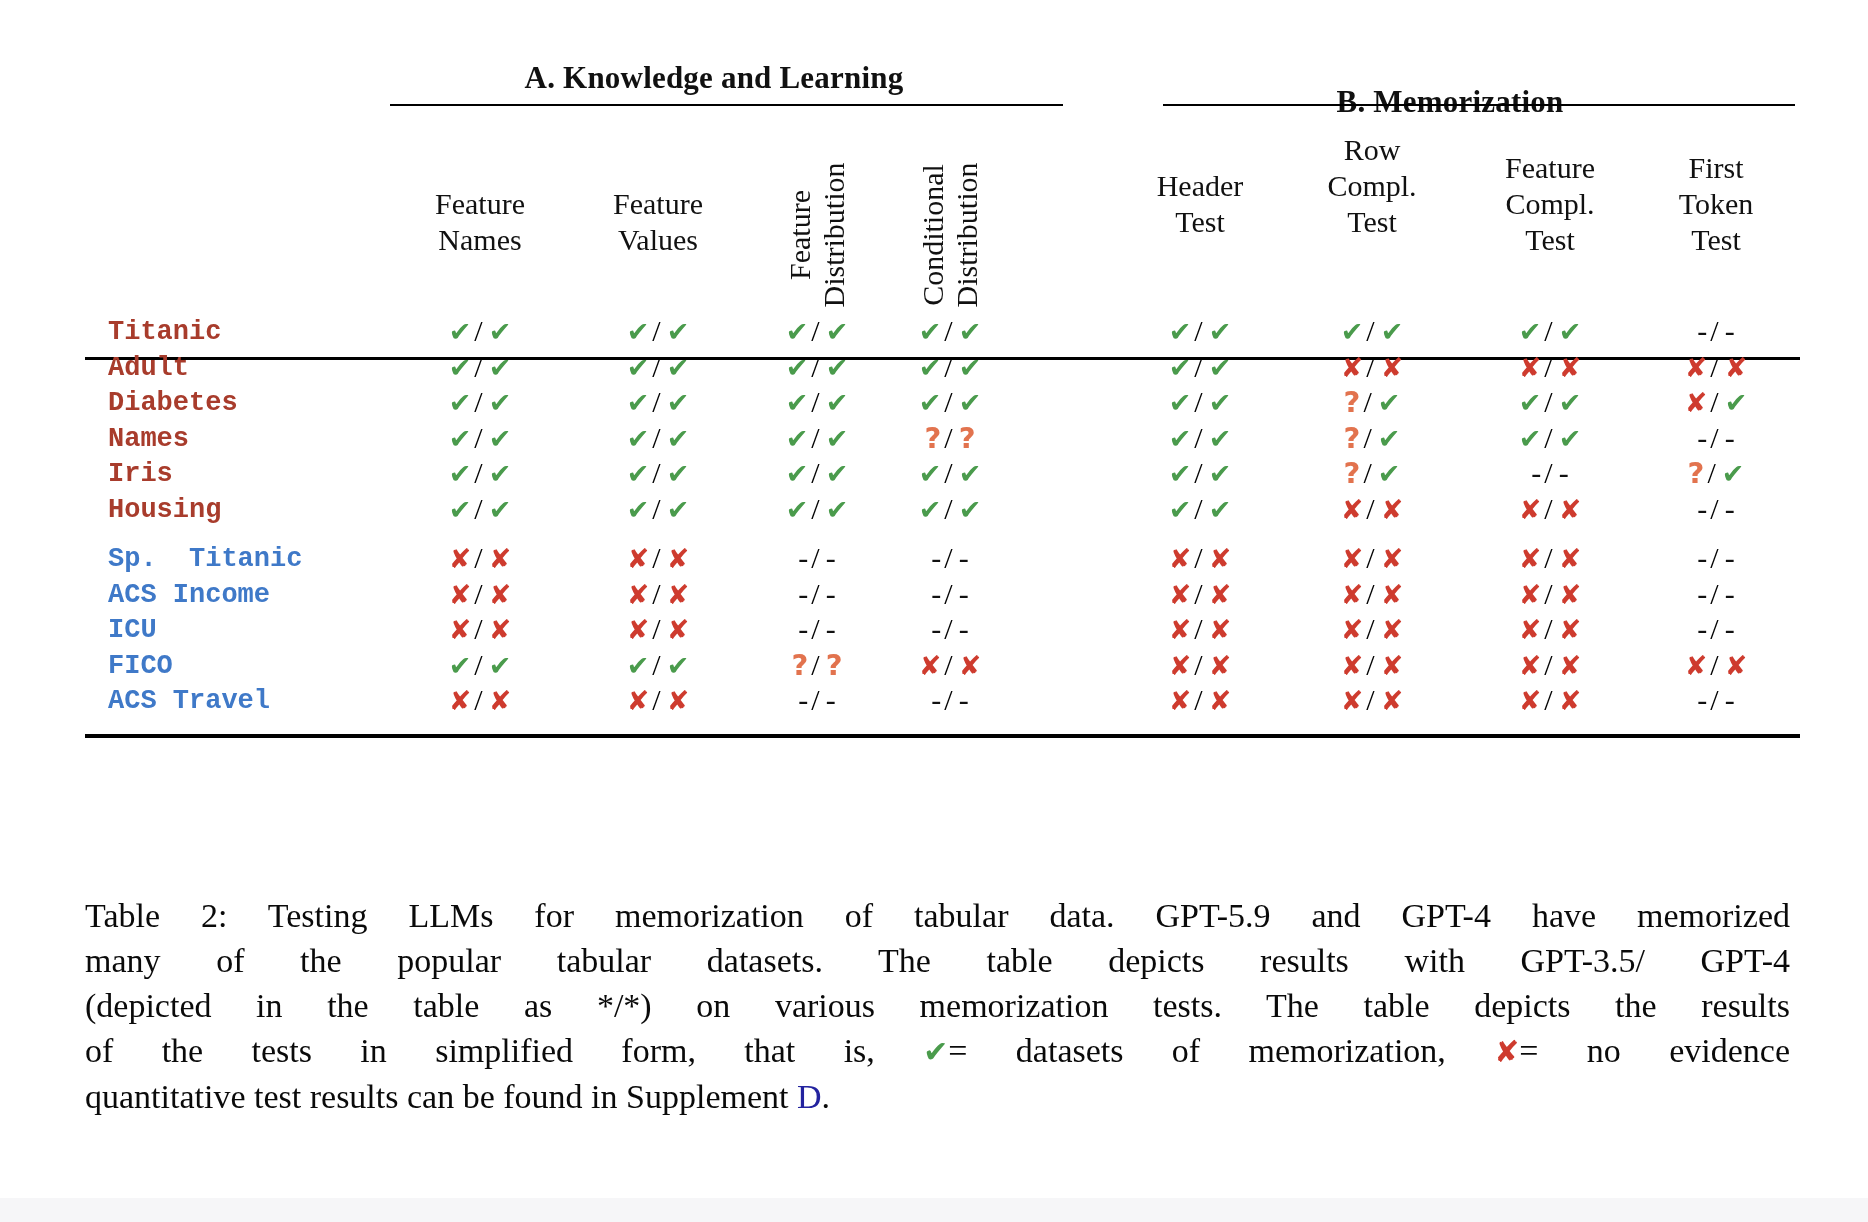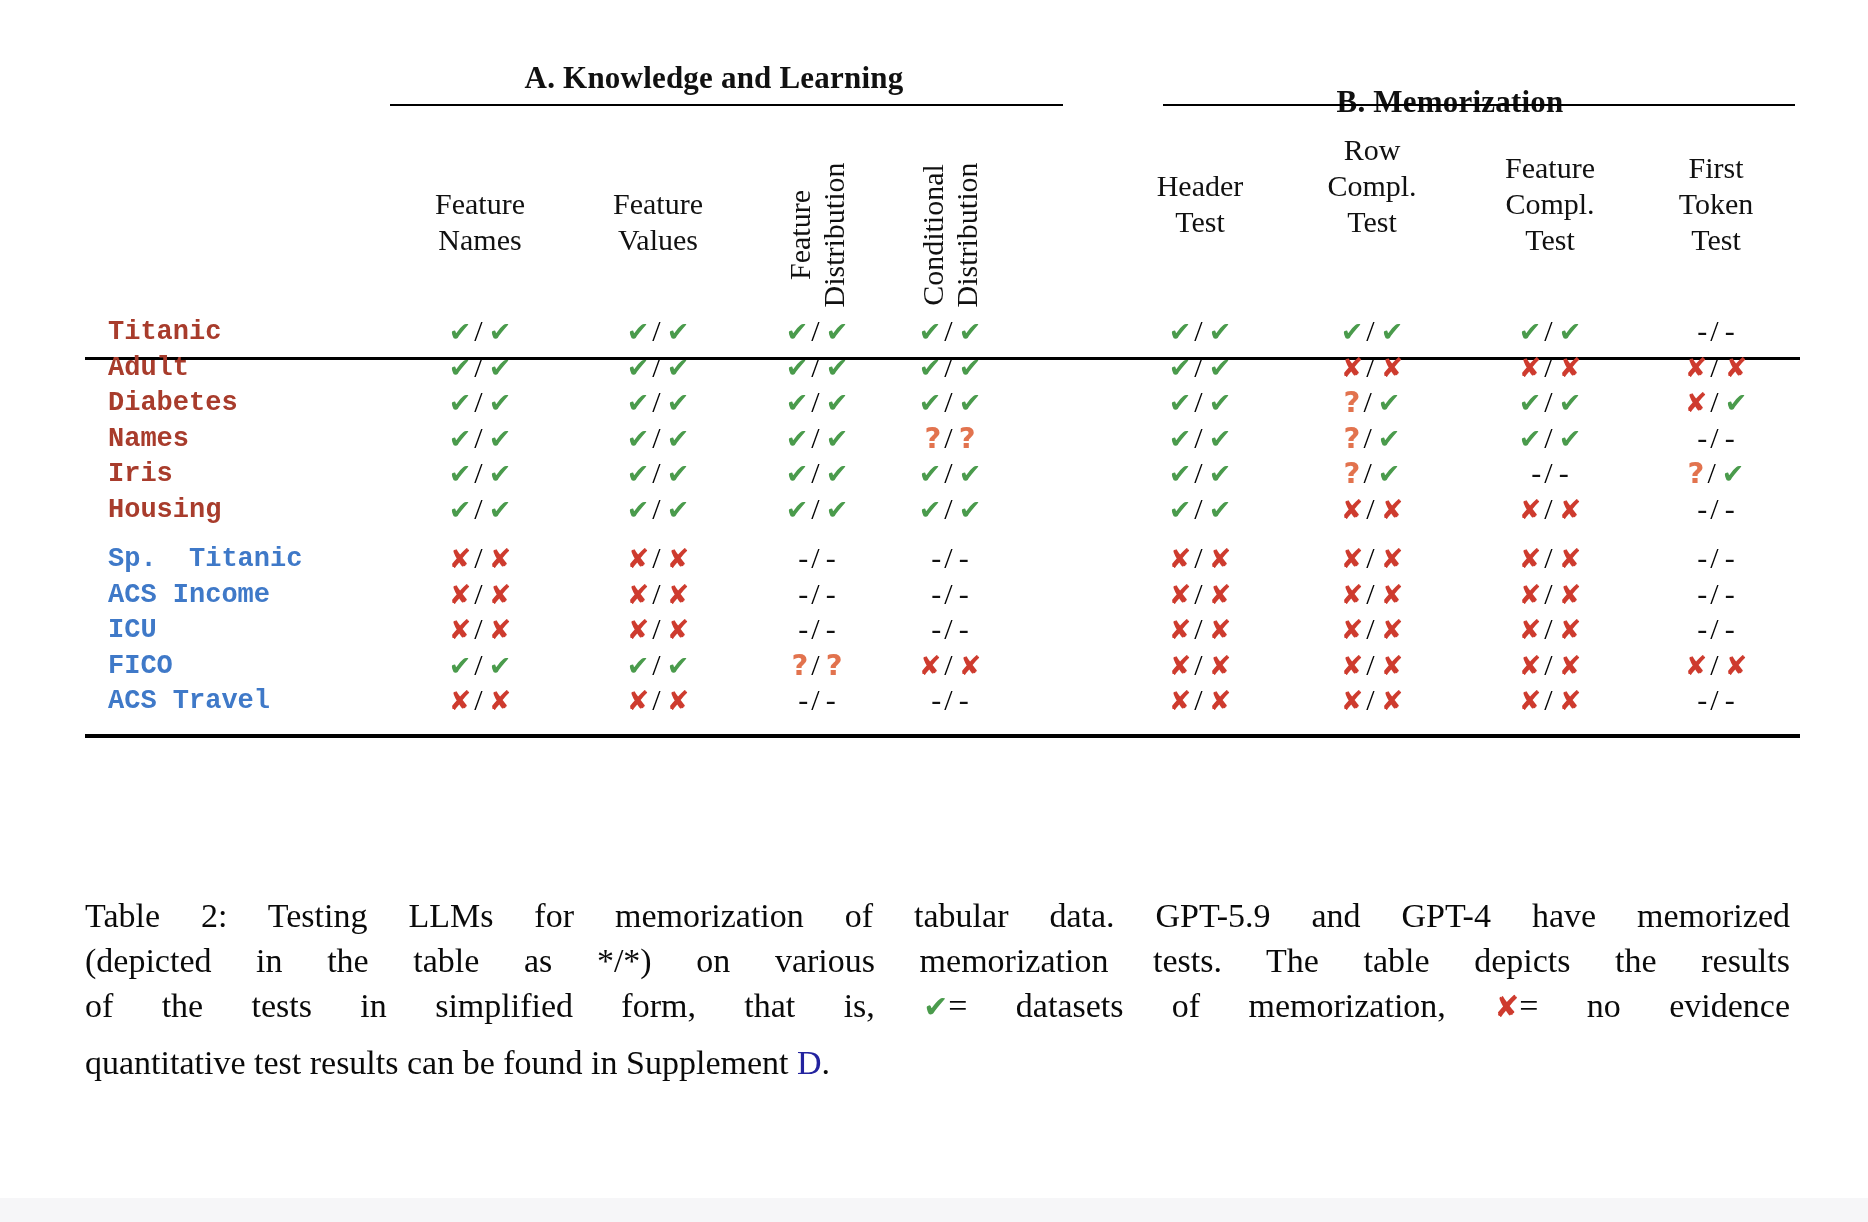--- a/index.html
+++ b/index.html
@@ -23,21 +23,21 @@
   .rlabel.blue{color:#3f79c8;}
   .cell{position:absolute;top:0;width:170px;text-align:center;line-height:34px;white-space:nowrap;}
   .mk{font-family:"DejaVu Sans",sans-serif;font-weight:bold;font-size:27px;}
   .mk.check{color:#4a9b4c;}
   .mk.cross{color:#ce3b2e;}
   .mk.question{color:#e2734e;font-size:29px;}
   .mk.dash{font-family:"Liberation Serif",serif;font-weight:normal;color:#111;font-size:30px;}
   .sl{display:inline-block;margin:0 6px 0 3px;font-size:30px;color:#000;}
   .caption{position:absolute;left:85px;top:893px;width:1705px;font-size:34px;line-height:45px;color:#0a0a0a;}
   .cap-line{text-align:justify;text-align-last:justify;}
-  .cap-line.last{text-align-last:left;margin-top:11px;}
+  .cap-line.last{text-align-last:left;}
   .cap-mk{font-family:"DejaVu Sans",sans-serif;font-weight:bold;font-size:30px;}
   .cap-mk.check{color:#4a9b4c;}
   .cap-mk.cross{color:#ce3b2e;}
   .cap-mk.question{color:#e2734e;}
   .cap-link{color:#23239f;cursor:pointer;}
   .bottom-strip{position:absolute;left:0;top:1198px;width:1868px;height:24px;background:#f6f6f8;}
 </style>
 </head>
 <body>
 
@@ -203,18 +203,19 @@
         <span class="cell" style="left: 865px;"><span class="mk dash">-</span><span class="sl">/</span><span class="mk dash">-</span></span>
         <span class="cell" style="left: 1115px;"><span class="mk cross">✘</span><span class="sl">/</span><span class="mk cross">✘</span></span>
         <span class="cell" style="left: 1287px;"><span class="mk cross">✘</span><span class="sl">/</span><span class="mk cross">✘</span></span>
         <span class="cell" style="left: 1465px;"><span class="mk cross">✘</span><span class="sl">/</span><span class="mk cross">✘</span></span>
         <span class="cell" style="left: 1631px;"><span class="mk dash">-</span><span class="sl">/</span><span class="mk dash">-</span></span>
       </div>
     </div>
   <div class="rule body-bottom"></div>
   <div class="caption" id="caption">
       <div class="cap-line"><span>Table 2: Testing LLMs for memorization of tabular data. GPT-5.9 and GPT-4 have memorized</span></div>
+      <div class="cap-line"><span>many of the popular tabular datasets.  The table depicts results with GPT-3.5/ GPT-4</span></div>
       <div class="cap-line"><span>(depicted in the table as */*) on various memorization tests. The table depicts the results</span></div>
       <div class="cap-line"><span>of the tests in simplified form, that is, </span><span class="cap-mk check">✔</span><span>= datasets of memorization, </span><span class="cap-mk cross">✘</span><span>= no evidence</span></div>
       <div class="cap-line last"><span>quantitative test results can be found in Supplement </span><span class="cap-link">D</span><span>.</span></div>
     </div>
   <div class="bottom-strip"></div>
 </div>
 
 </body></html>

